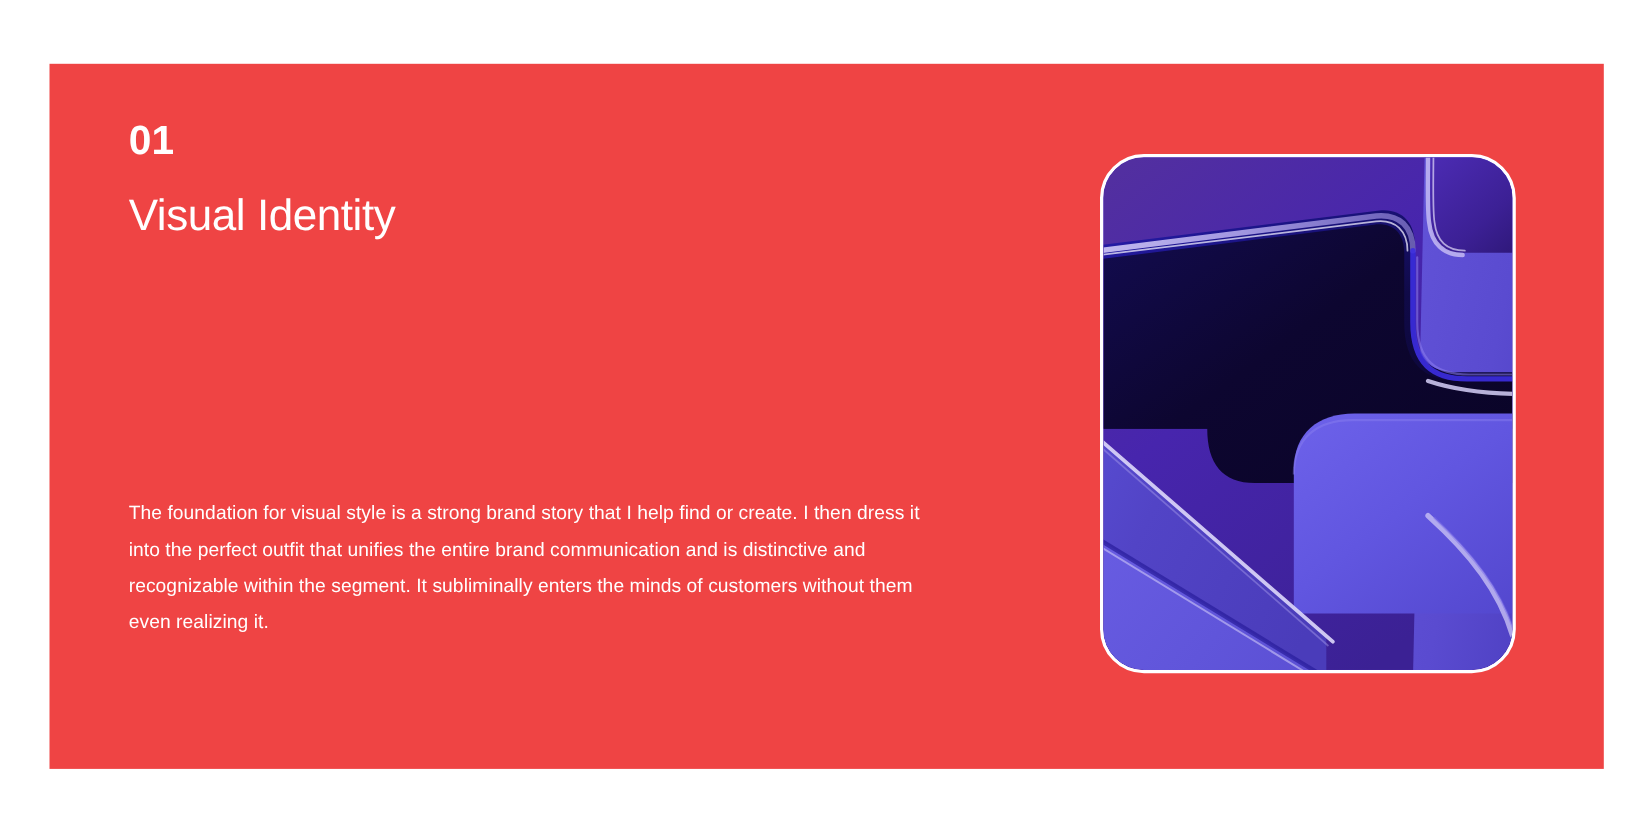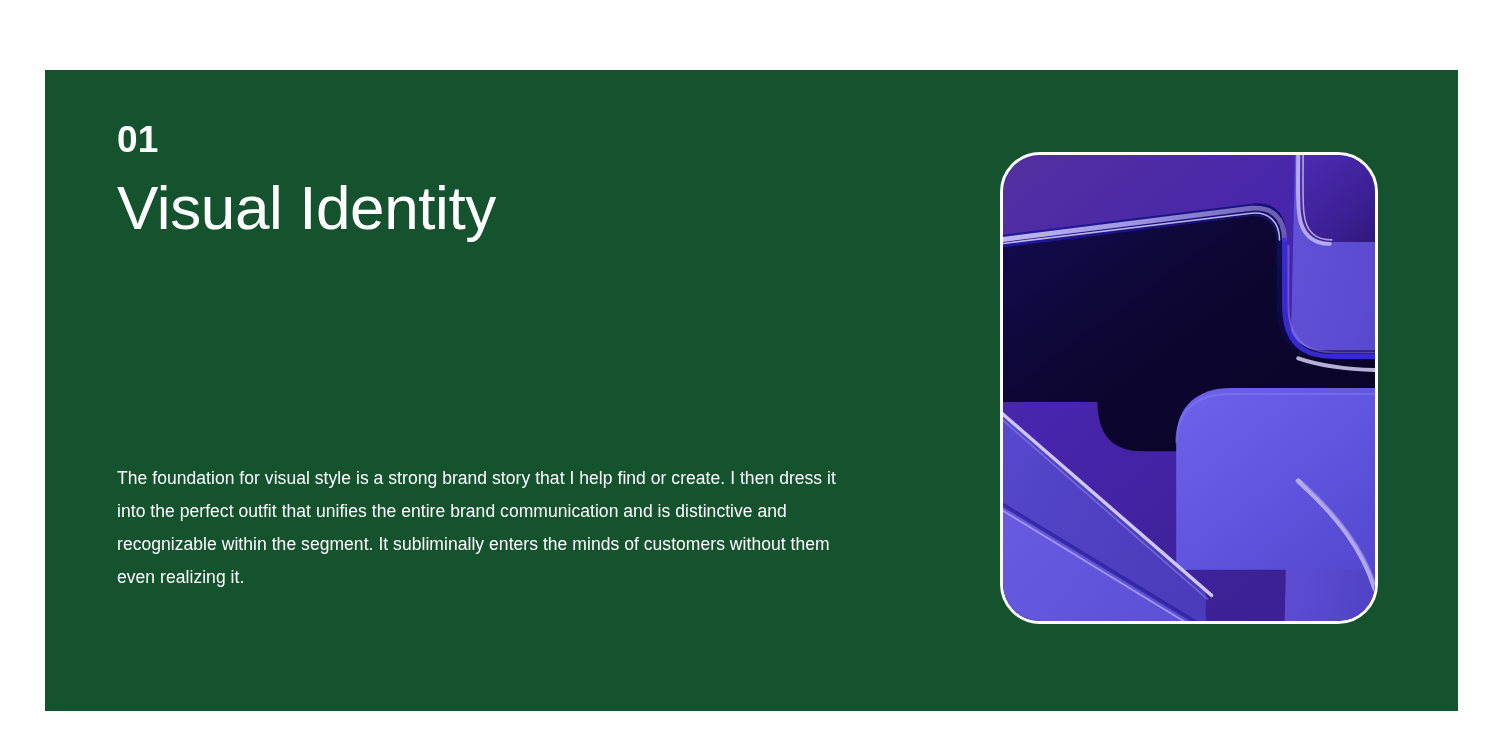--- a/index.html
+++ b/index.html
@@ -22,44 +22,43 @@
     background: #ffffff;
   }
 
   
   .slide-panel {
     position: absolute;
     left: 45px;
     top: 58px;
     width: 1413px;
     height: 641px;
-    background: #14532d;
-    overflow: hidden;
-    margin-top: 12px;
+    background: #ef4444;
+    overflow: hidden;
   }
 
   
   .text-column {
     position: absolute;
     left: 72px;        
     top: 47px;         
     width: 790px;
   }
 
   .section-number {
     font-size: 37px;
     font-weight: 700;
     line-height: 46px;
     color: #ffffff;
     letter-spacing: 0.2px;
     margin: 0;
   }
 
   .section-title {
-    font-size: 62px;
+    font-size: 40px;
     font-weight: 400;
     line-height: 76px;
     color: #ffffff;
     letter-spacing: -0.4px;
     margin: 7px 0 0 0;
     white-space: nowrap;
   }
 
   .section-body {
     position: absolute;

